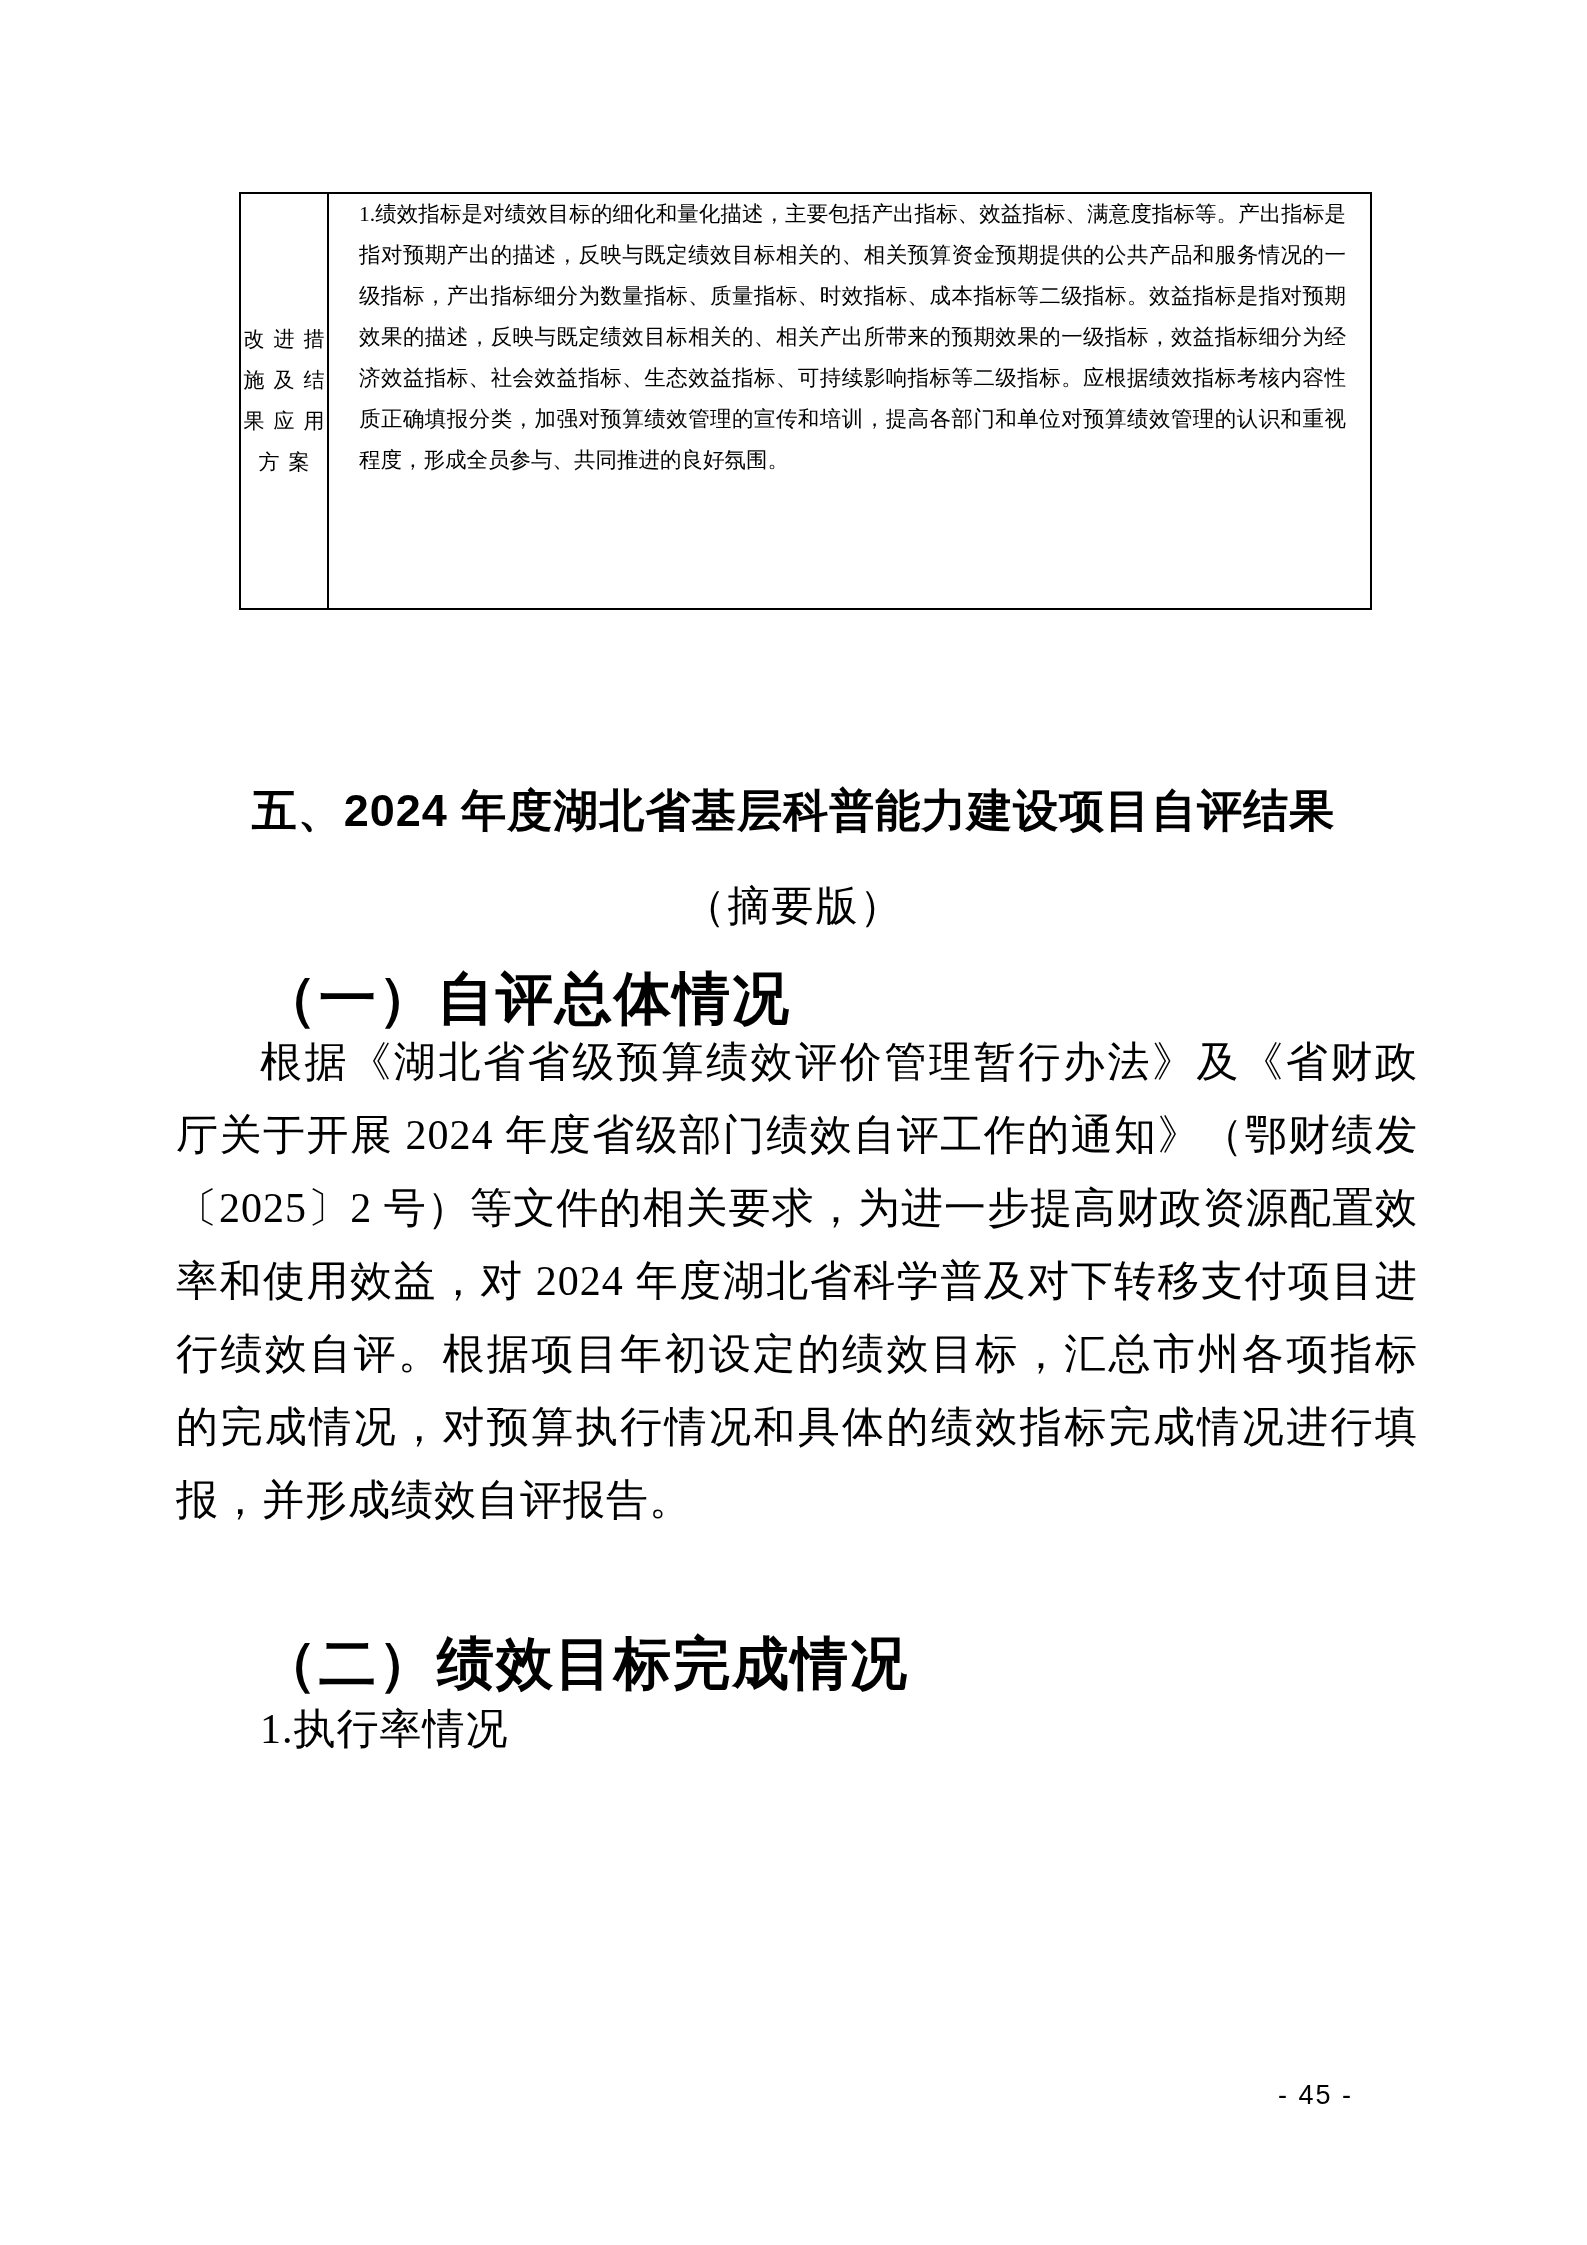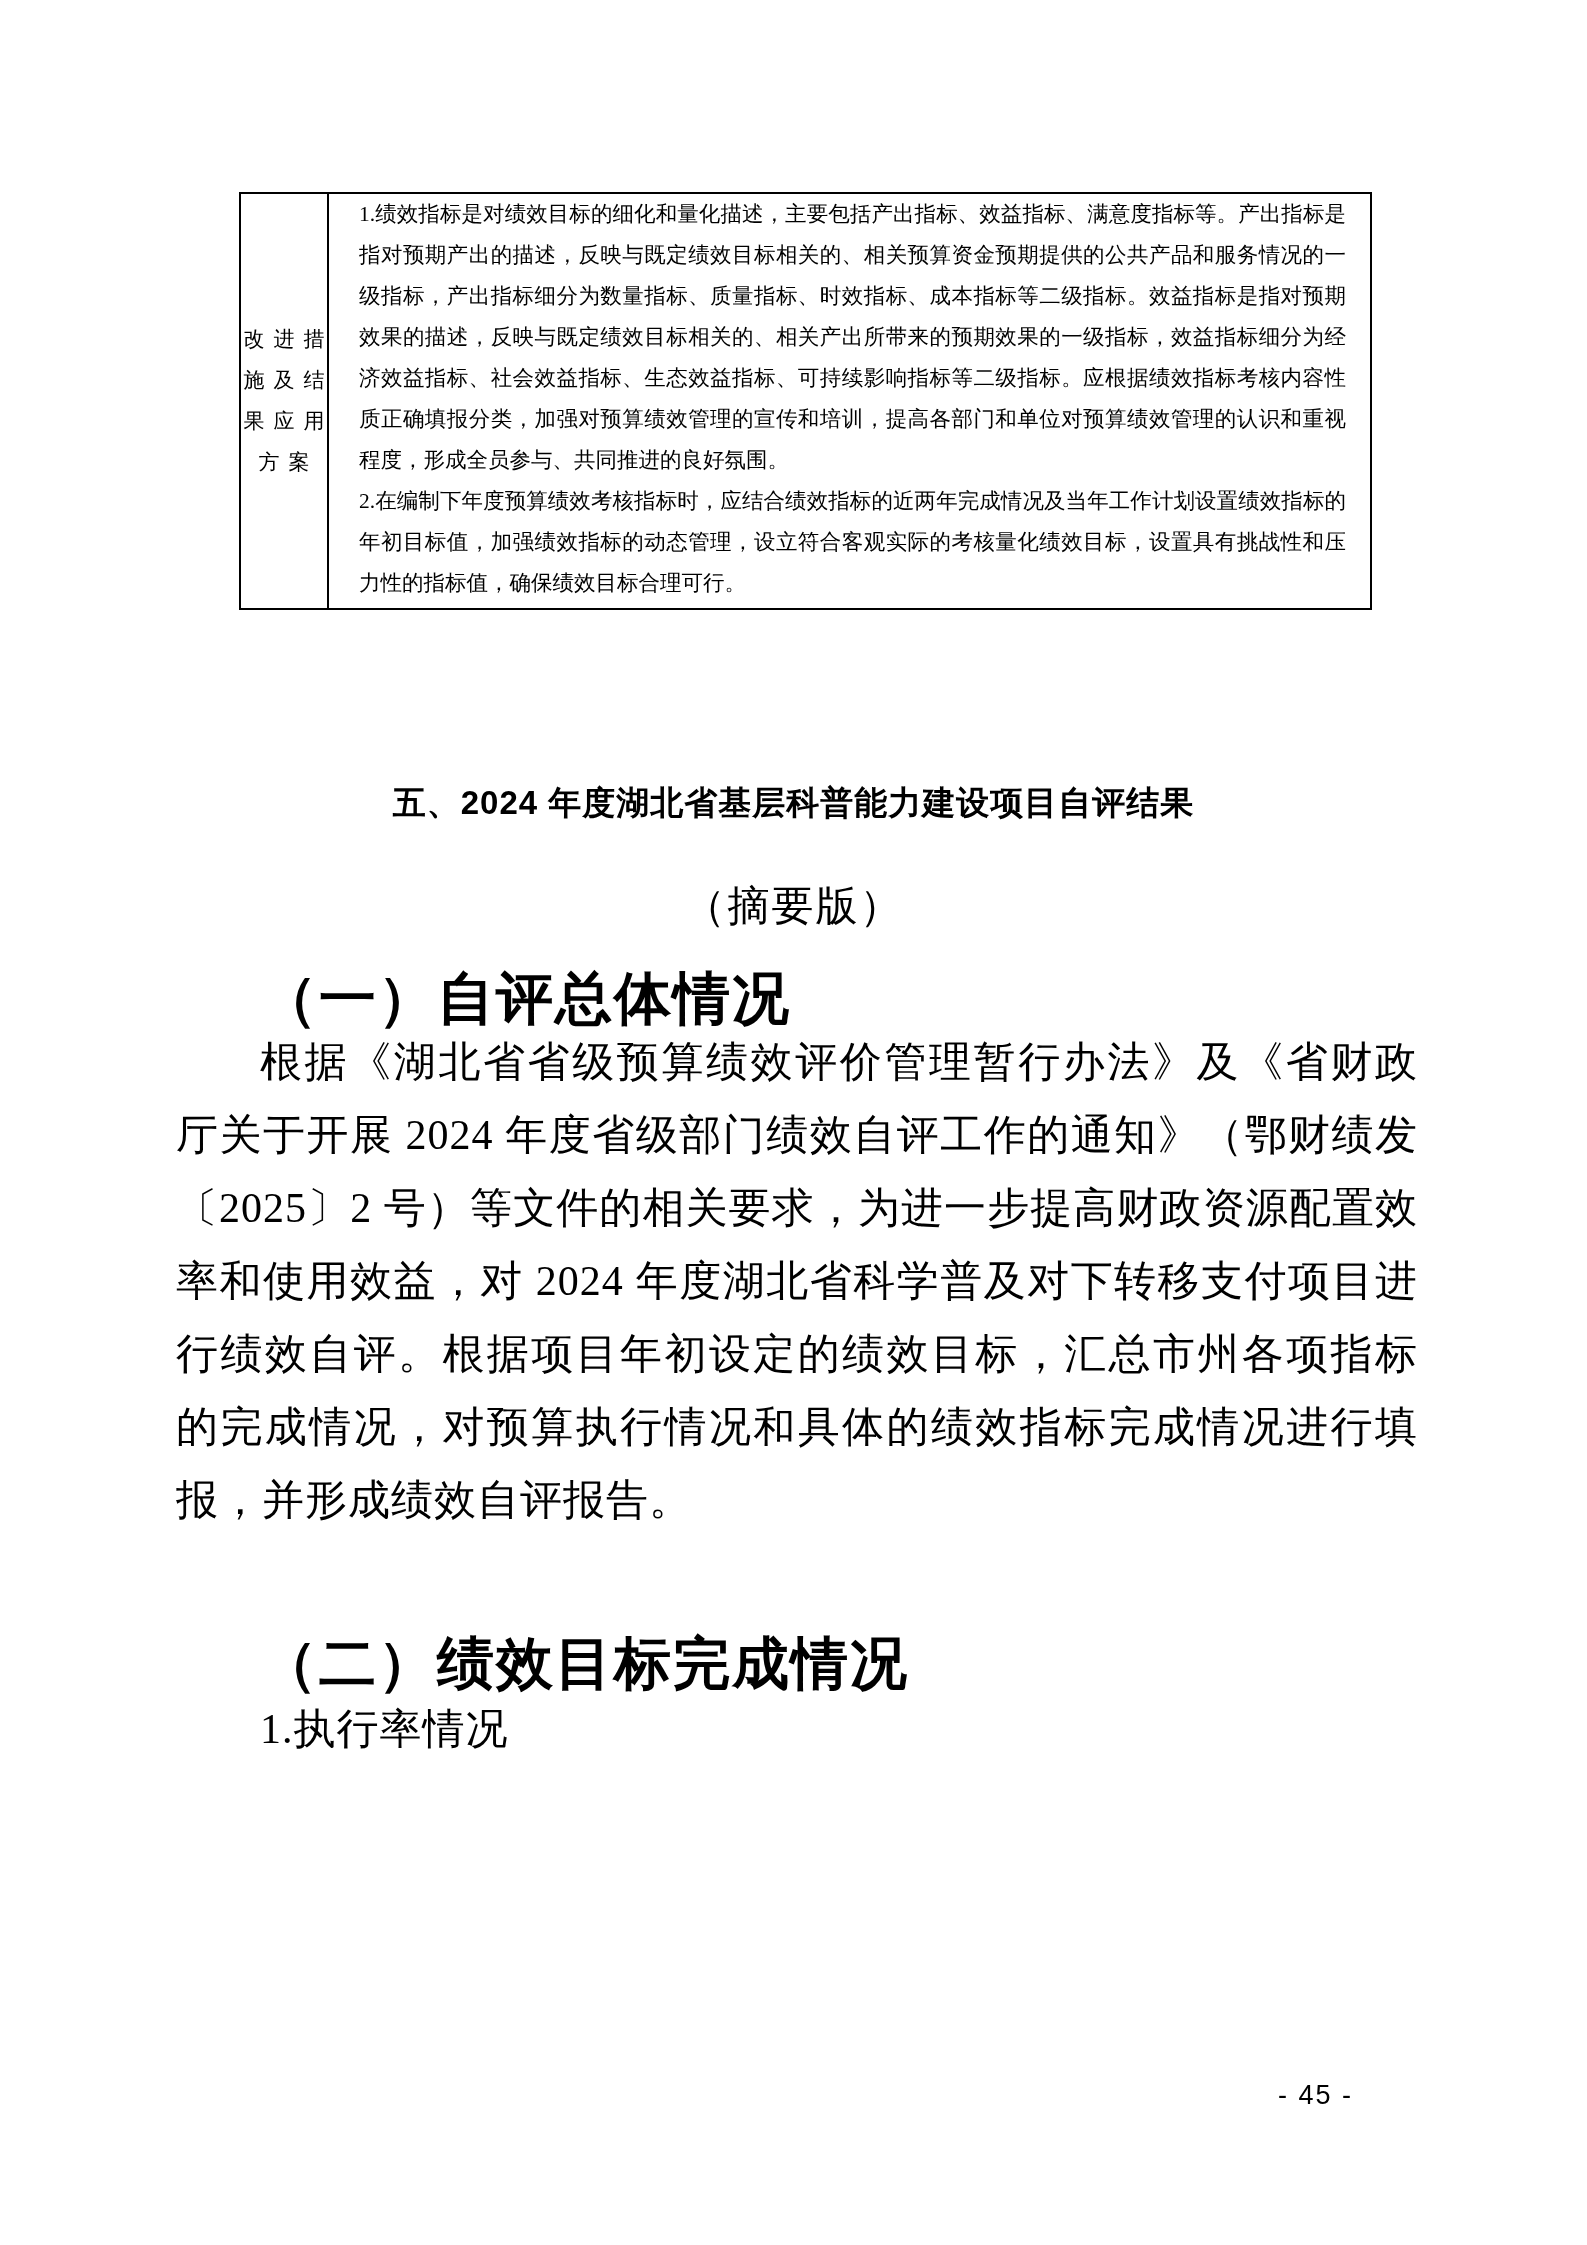--- a/index.html
+++ b/index.html
@@ -55,21 +55,21 @@
 
   
   .main-title {
     position: absolute;
     left: 0;
     right: 0;
     top: 781px;
     text-align: center;
     font-family: "Liberation Sans", sans-serif;
     font-weight: 700;
-    font-size: 33px;
+    font-size: 45px;
     letter-spacing: 1px;
     white-space: nowrap;
   }
   .sub-title {
     position: absolute;
     left: 0;
     right: 0;
     top: 878px;
     text-align: center;
     font-size: 42px;
@@ -131,21 +131,20 @@
 
   <div class="doc-table">
     <div class="label-cell">
       <span class="label-line">改进措</span>
       <span class="label-line">施及结</span>
       <span class="label-line">果应用</span>
       <span class="label-line">方案</span>
     </div>
     <div class="content-cell">
       <p>1.绩效指标是对绩效目标的细化和量化描述，主要包括产出指标、效益指标、满意度指标等。产出指标是指对预期产出的描述，反映与既定绩效目标相关的、相关预算资金预期提供的公共产品和服务情况的一级指标，产出指标细分为数量指标、质量指标、时效指标、成本指标等二级指标。效益指标是指对预期效果的描述，反映与既定绩效目标相关的、相关产出所带来的预期效果的一级指标，效益指标细分为经济效益指标、社会效益指标、生态效益指标、可持续影响指标等二级指标。应根据绩效指标考核内容性质正确填报分类，加强对预算绩效管理的宣传和培训，提高各部门和单位对预算绩效管理的认识和重视程度，形成全员参与、共同推进的良好氛围。</p>
-      <p>2.在编制下年度预算绩效考核指标时，应结合绩效指标的近两年完成情况及当年工作计划设置绩效指标的年初目标值，加强绩效指标的动态管理，设立符合客观实际的考核量化绩效目标，设置具有挑战性和压力性的指标值，确保绩效目标合理可行。</p>
     </div>
   </div>
 
   <div class="main-title">五、2024 年度湖北省基层科普能力建设项目自评结果</div>
 
   <div class="sub-title">（摘要版）</div>
 
   <div class="section-heading s1">（一）自评总体情况</div>
 
   <div class="body-para p1">根据《湖北省省级预算绩效评价管理暂行办法》及《省财政厅关于开展 2024 年度省级部门绩效自评工作的通知》（鄂财绩发〔2025〕2 号）等文件的相关要求，为进一步提高财政资源配置效率和使用效益，对 2024 年度湖北省科学普及对下转移支付项目进行绩效自评。根据项目年初设定的绩效目标，汇总市州各项指标的完成情况，对预算执行情况和具体的绩效指标完成情况进行填报，并形成绩效自评报告。</div>

